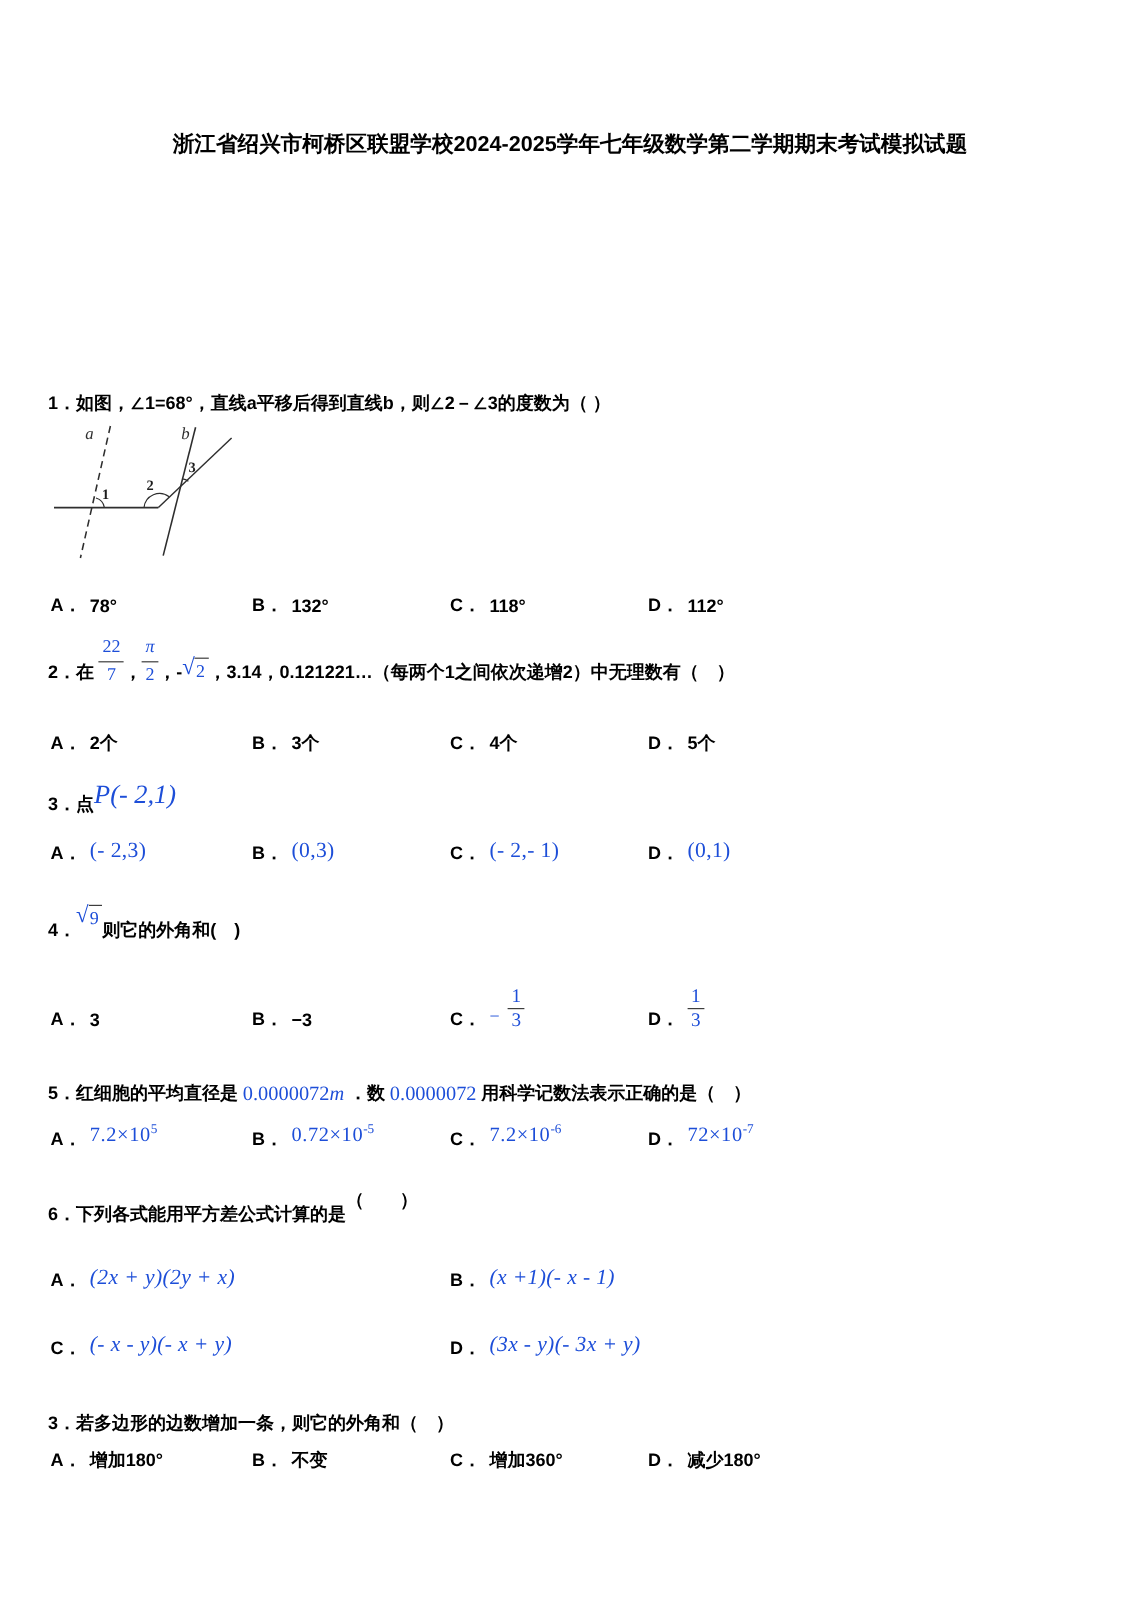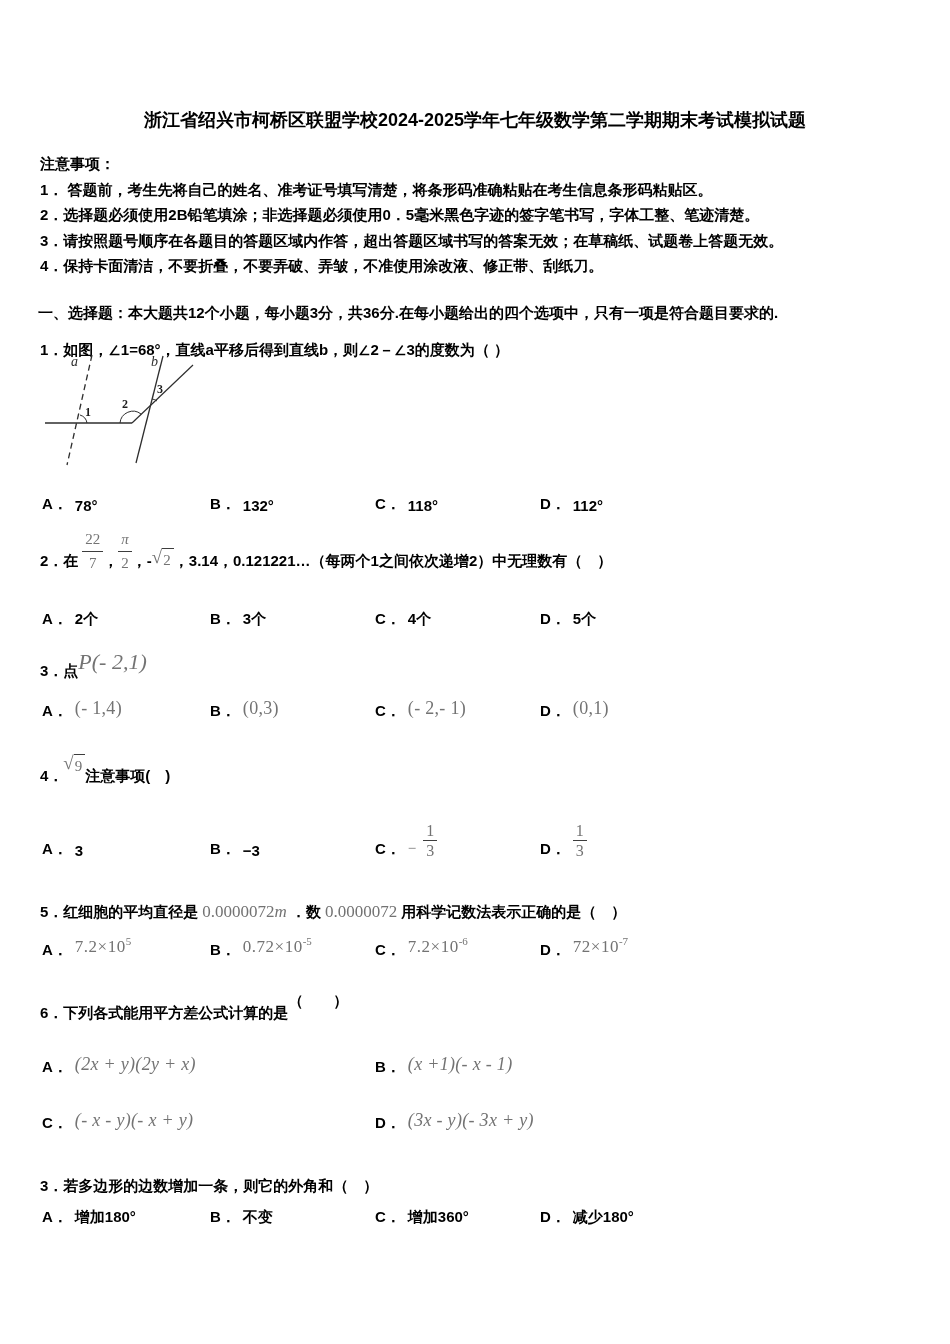--- a/index.html
+++ b/index.html
@@ -16,21 +16,21 @@
         font-size:15px;font-weight:700;}
   .qrow > span{line-height:21px;}
   .fig{position:absolute;top:353px;left:35px;}
   .opts{position:absolute;left:42px;right:20px;display:grid;
         font-size:15px;font-weight:700;}
   .grid4{grid-template-columns:168px 165px 165px 1fr;}
   .grid4n{grid-template-columns:168px 165px 165px 1fr;}
   .grid2{grid-template-columns:333px 1fr;}
   .opt{display:flex;align-items:flex-end;gap:7px;}
   .opt-label{font-weight:700;}
-  .math{font-family:"Liberation Serif",serif;font-weight:400;color:#737373;}
+  .math{font-family:"Liberation Serif",serif;font-weight:400;color:#1d4ed8;}
   .mital{font-style:italic;}
   .frac{display:inline-flex;flex-direction:column;align-items:center;
         line-height:15px;font-size:15px;transform:translateY(3px);}
   .fnum{display:block;border-bottom:1.3px solid #3d3d3d;padding:0 3px 1px 3px;}
   .fden{display:block;padding-top:1px;}
   .bigfrac{font-size:16px;line-height:17px;transform:none;}
   .sqrt{display:inline-flex;align-items:flex-start;}
   .rad-sign{font-size:19px;line-height:17px;}
   .rad-body{border-top:1.3px solid #3d3d3d;padding:1px 3px 0 1px;font-size:15px;}
   .raise8{transform:translateY(-9px);}
@@ -43,31 +43,23 @@
   .figlab{font-style:italic;font-size:14px;fill:#2e2e2e;}
   .fignum{font-weight:700;font-size:12px;fill:#1d1d1d;}
 </style>
 </head>
 <body>
 
 <div class="page">
 
   <h1 class="title">浙江省绍兴市柯桥区联盟学校2024-2025学年七年级数学第二学期期末考试模拟试题</h1>
 
-  <div class="notes">
-    <p>注意事项：</p>
-    <p>1．  答题前，考生先将自己的姓名、准考证号填写清楚，将条形码准确粘贴在考生信息条形码粘贴区。</p>
-    <p>2．选择题必须使用2B铅笔填涂；非选择题必须使用0．5毫米黑色字迹的签字笔书写，字体工整、笔迹清楚。</p>
-    <p>3．请按照题号顺序在各题目的答题区域内作答，超出答题区域书写的答案无效；在草稿纸、试题卷上答题无效。</p>
-    <p>4．保持卡面清洁，不要折叠，不要弄破、弄皱，不准使用涂改液、修正带、刮纸刀。</p>
-  </div>
-
-  <div class="section-header">一、选择题：本大题共12个小题，每小题3分，共36分.在每小题给出的四个选项中，只有一项是符合题目要求的.</div>
-
-  <div class="qtext" style="top:341px;">1．如图，∠1=68°，直线a平移后得到直线b，则∠2－∠3的度数为（ ）</div>
+
+
+  <div class="qtext" style="top:327px;">1．如图，∠1=68°，直线a平移后得到直线b，则∠2－∠3的度数为（ ）</div>
 
   <svg class="fig" width="175" height="120" viewBox="0 0 175 120">
     <line x1="57" y1="2" x2="32" y2="112" stroke="#2e2e2e" stroke-width="1.3" stroke-dasharray="6,4"></line>
     <line x1="128" y1="3" x2="101" y2="110" stroke="#2e2e2e" stroke-width="1.3"></line>
     <line x1="10" y1="70" x2="97" y2="70" stroke="#2e2e2e" stroke-width="1.5"></line>
     <line x1="97" y1="70" x2="158" y2="12" stroke="#2e2e2e" stroke-width="1.2"></line>
     <path d="M 52 70 A 10 10 0 0 0 45 62" fill="none" stroke="#2e2e2e" stroke-width="1"></path>
     <path d="M 85 70 A 13 13 0 0 1 106 61" fill="none" stroke="#2e2e2e" stroke-width="1"></path>
     <path d="M 117 46 A 9 9 0 0 1 122 48" fill="none" stroke="#2e2e2e" stroke-width="1"></path>
     <text x="36" y="13" class="figlab">a</text>
@@ -135,21 +127,21 @@
   </div>
 
   <div class="qrow" style="top:660px;">
     <span>3．点</span>
     <span class="math mital raise8" style="font-size:22px;">P(- 2,1)</span>
   </div>
 
   <div class="opts grid4" style="top:700px;">
     <div class="opt">
       <span class="opt-label">A．</span>
-      <span class="math expr18">(- 1,4)</span>
+      <span class="math expr18">(- 2,3)</span>
     </div>
     <div class="opt">
       <span class="opt-label">B．</span>
       <span class="math expr18">(0,3)</span>
     </div>
     <div class="opt">
       <span class="opt-label">C．</span>
       <span class="math expr18">(- 2,- 1)</span>
     </div>
     <div class="opt">
@@ -157,21 +149,21 @@
       <span class="math expr18">(0,1)</span>
     </div>
   </div>
 
   <div class="qrow" style="top:763px;">
     <span>4．</span>
     <span class="sqrt math raise8">
       <span class="rad-sign">√</span>
       <span class="rad-body">9</span>
     </span>
-    <span>注意事项(　)</span>
+    <span>则它的外角和(　)</span>
   </div>
 
   <div class="opts grid4" style="top:822px;">
     <div class="opt">
       <span class="opt-label">A．</span>
       <span class="opt-text">3</span>
     </div>
     <div class="opt">
       <span class="opt-label">B．</span>
       <span class="opt-text">−3</span>

